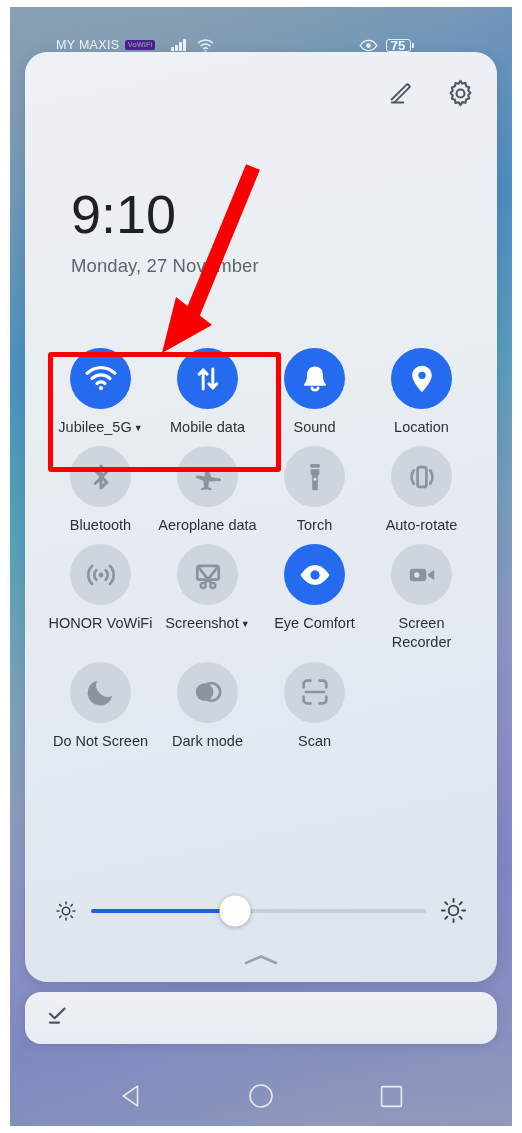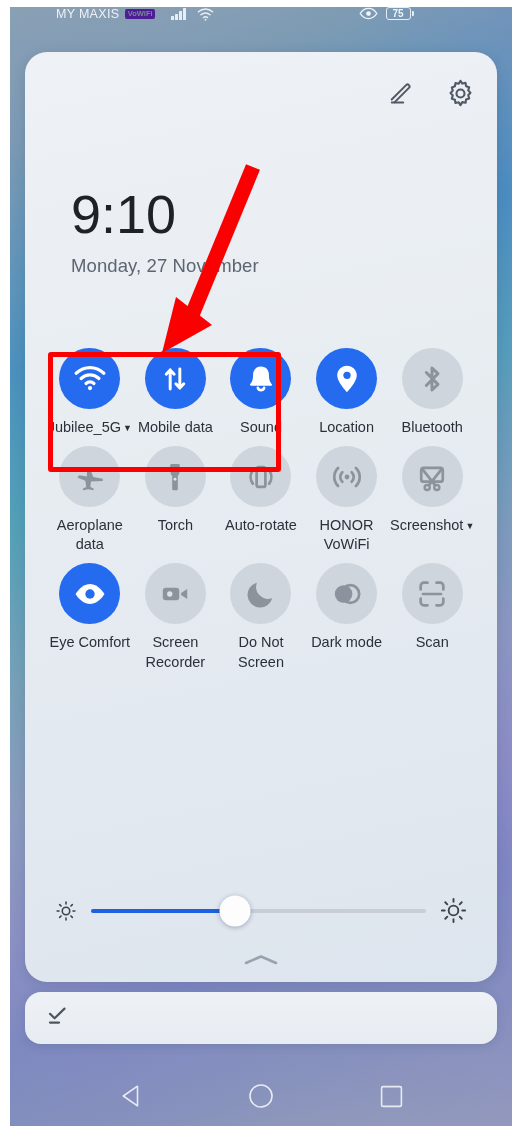--- a/index.html
+++ b/index.html
@@ -43,21 +43,21 @@
       linear-gradient(95deg,
         rgba(120,150,180,.25) 0%,
         rgba(255,255,255,0) 35%,
         rgba(255,255,255,0) 60%,
         rgba(130,130,200,.30) 100%);
   }
 
   
   #statusbar {
     position:absolute; left:0; top:0; width:446px; height:45px;
-    display:flex; align-items:flex-start;
+    display:flex; align-items:flex-end;
     color:#eef2f6;
     font-size:12.5px;
     z-index:5;
     gap:27px;
   }
   #sb-left { display:flex; align-items:center; gap:6px; margin-left:46px; }
   #sb-carrier { font-size:12.5px; letter-spacing:.3px; color:#edf1f5; font-weight:400; }
   .vowifi-badge{
     background:#4c1d95; color:#7b8893;
     font-size:7.5px; font-weight:700; letter-spacing:0px;
@@ -69,21 +69,21 @@
   .sig-bars i:nth-child(2){height:6.5px}
   .sig-bars i:nth-child(3){height:9px}
   .sig-bars i:nth-child(4){height:12px}
   #sb-right { margin-left:auto; margin-right:42px; display:flex; align-items:center; gap:8px;}
   .batt{
     display:flex; align-items:center;
   }
   .batt-body{
     width:25px;height:13px;border:1.4px solid #e6ecf1;border-radius:3px;
     display:flex;align-items:center;justify-content:center;
-    font-size:10px;font-weight:700;color:#eff3f7;
+    font-size:13px;font-weight:700;color:#eff3f7;
   }
   .batt-cap{ width:2px;height:5px;background:#e6ecf1;border-radius:0 1px 1px 0;margin-left:1.5px;}
 
   
   #panel {
     position:absolute;
     left:15px; top:45px;
     width:472px; height:930px;
     border-radius:22px;
     background:linear-gradient(168deg,#eef1f5 0%,#e8edf2 38%,#e3e9f0 70%,#dde5ee 100%);
@@ -103,21 +103,21 @@
   #clock-block{ position:absolute; left:46px; top:100px;margin-top:35px; }
   #clock-time{
     font-size:54px; font-weight:400; color:#1e2226; line-height:1;
     letter-spacing:0px; font-family:"Liberation Sans", sans-serif;
   }
   #clock-date{ font-size:18.5px; color:#5c6570; margin-top:14px; letter-spacing:.1px;}
 
   
   #toggle-grid{
     position:absolute; left:22px; top:296px; width:428px;
-    display:grid; grid-template-columns:repeat(5,1fr);
+    display:grid; grid-template-columns:repeat(4,1fr);
     row-gap:9px;
   }
   .tile{
     display:flex; flex-direction:column; align-items:center;
     cursor:pointer;
   }
   .tile-circle{
     width:61px;height:61px;border-radius:50%;
     display:flex;align-items:center;justify-content:center;
     margin-bottom:9px;

